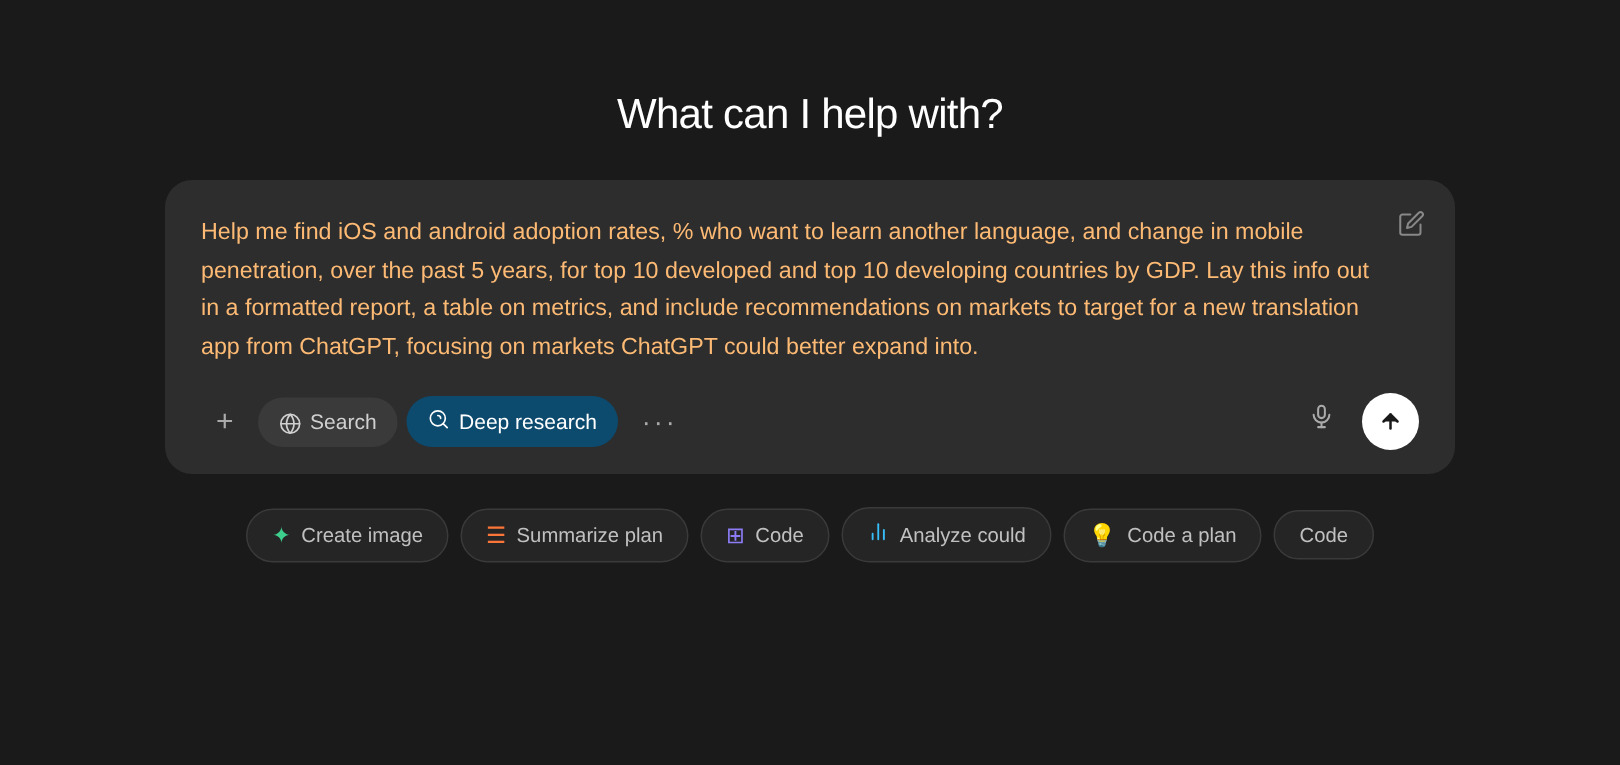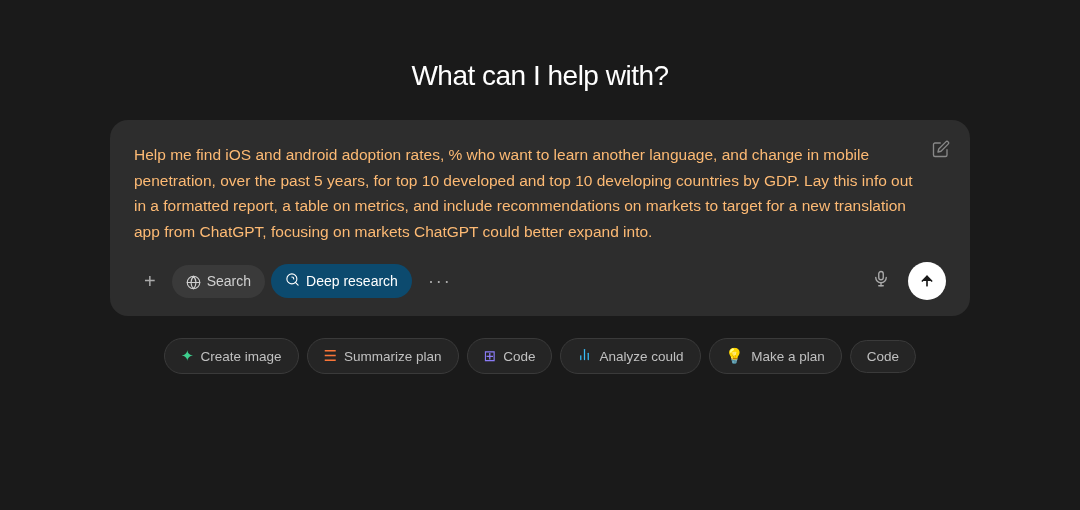--- a/index.html
+++ b/index.html
@@ -252,18 +252,18 @@
       <svg width="15" height="15" viewBox="0 0 24 24" fill="none" stroke="#38bdf8" stroke-width="2" stroke-linecap="round" stroke-linejoin="round">
         <line x1="18" y1="20" x2="18" y2="10"></line>
         <line x1="12" y1="20" x2="12" y2="4"></line>
         <line x1="6" y1="20" x2="6" y2="14"></line>
       </svg>
     </span>
     <span>Analyze could</span>
   </button>
   <button class="quick-btn">
     <span class="icon icon-plan">💡</span>
-    <span>Make a plan</span>
+    <span>Code a plan</span>
   </button>
   <button class="quick-btn">
     <span>Code</span>
   </button>
 </div>
 
 </body></html>

